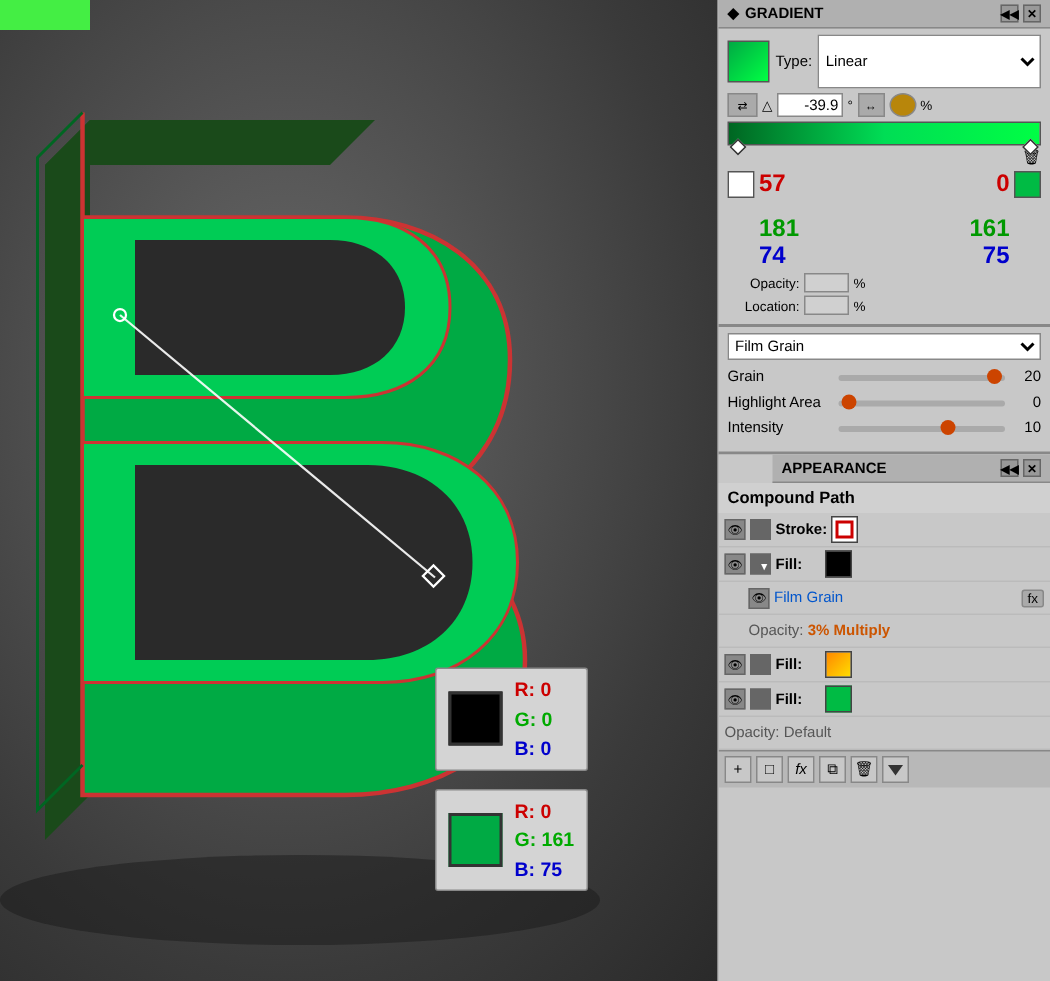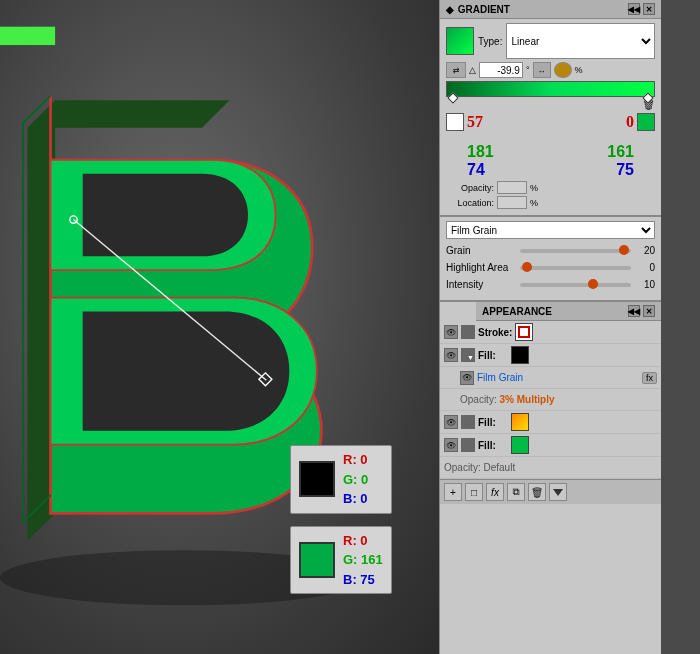--- a/index.html
+++ b/index.html
@@ -8,21 +8,21 @@
       height: 654px;
       overflow: hidden;
       font-family: Arial, sans-serif;
       font-size: 11px;
       background: #4a4a4a;
       display: flex;
     }
 
     
     .canvas-area {
-      width: 439px;
+      width: 478px;
       height: 654px;
       background: #5a5a5a;
       position: relative;
       overflow: hidden;
     }
 
     .canvas-bg {
       width: 100%;
       height: 100%;
       background: radial-gradient(ellipse at 40% 40%, #6a6a6a 0%, #3a3a3a 70%, #2a2a2a 100%);
@@ -241,21 +241,21 @@
 
     .color-block-right {
       width: 18px;
       height: 18px;
       background: #00bb44;
       border: 1px solid #555;
       cursor: pointer;
       margin-left: auto;
     }
 
-    .num-red { color: #cc0000; font-family: Liberation Serif, serif; }
+    .num-red { color: #cc0000; }
     .num-green { color: #009900; margin-top: 12px; }
     .num-blue { color: #0000cc; }
 
     .opacity-location-row {
       display: flex;
       align-items: center;
       gap: 3px;
       margin-bottom: 2px;
     }
 
@@ -673,20 +673,23 @@
 
   <div class="appearance-section">
     <div class="appearance-header">
       <span>APPEARANCE</span>
       <div class="panel-controls">
         <div class="panel-btn">◀◀</div>
         <div class="panel-btn">✕</div>
       </div>
     </div>
 
+    <div class="compound-path-title">
+      <span>Compound Path</span>
+    </div>
 
     <div class="appearance-row">
       <div class="eye-icon">👁</div>
       <div class="eye-icon" style="background:#666;"></div>
       <span class="app-label">Stroke:</span>
       <div class="stroke-preview">
         <div class="stroke-preview-inner"></div>
       </div>
     </div>
 

